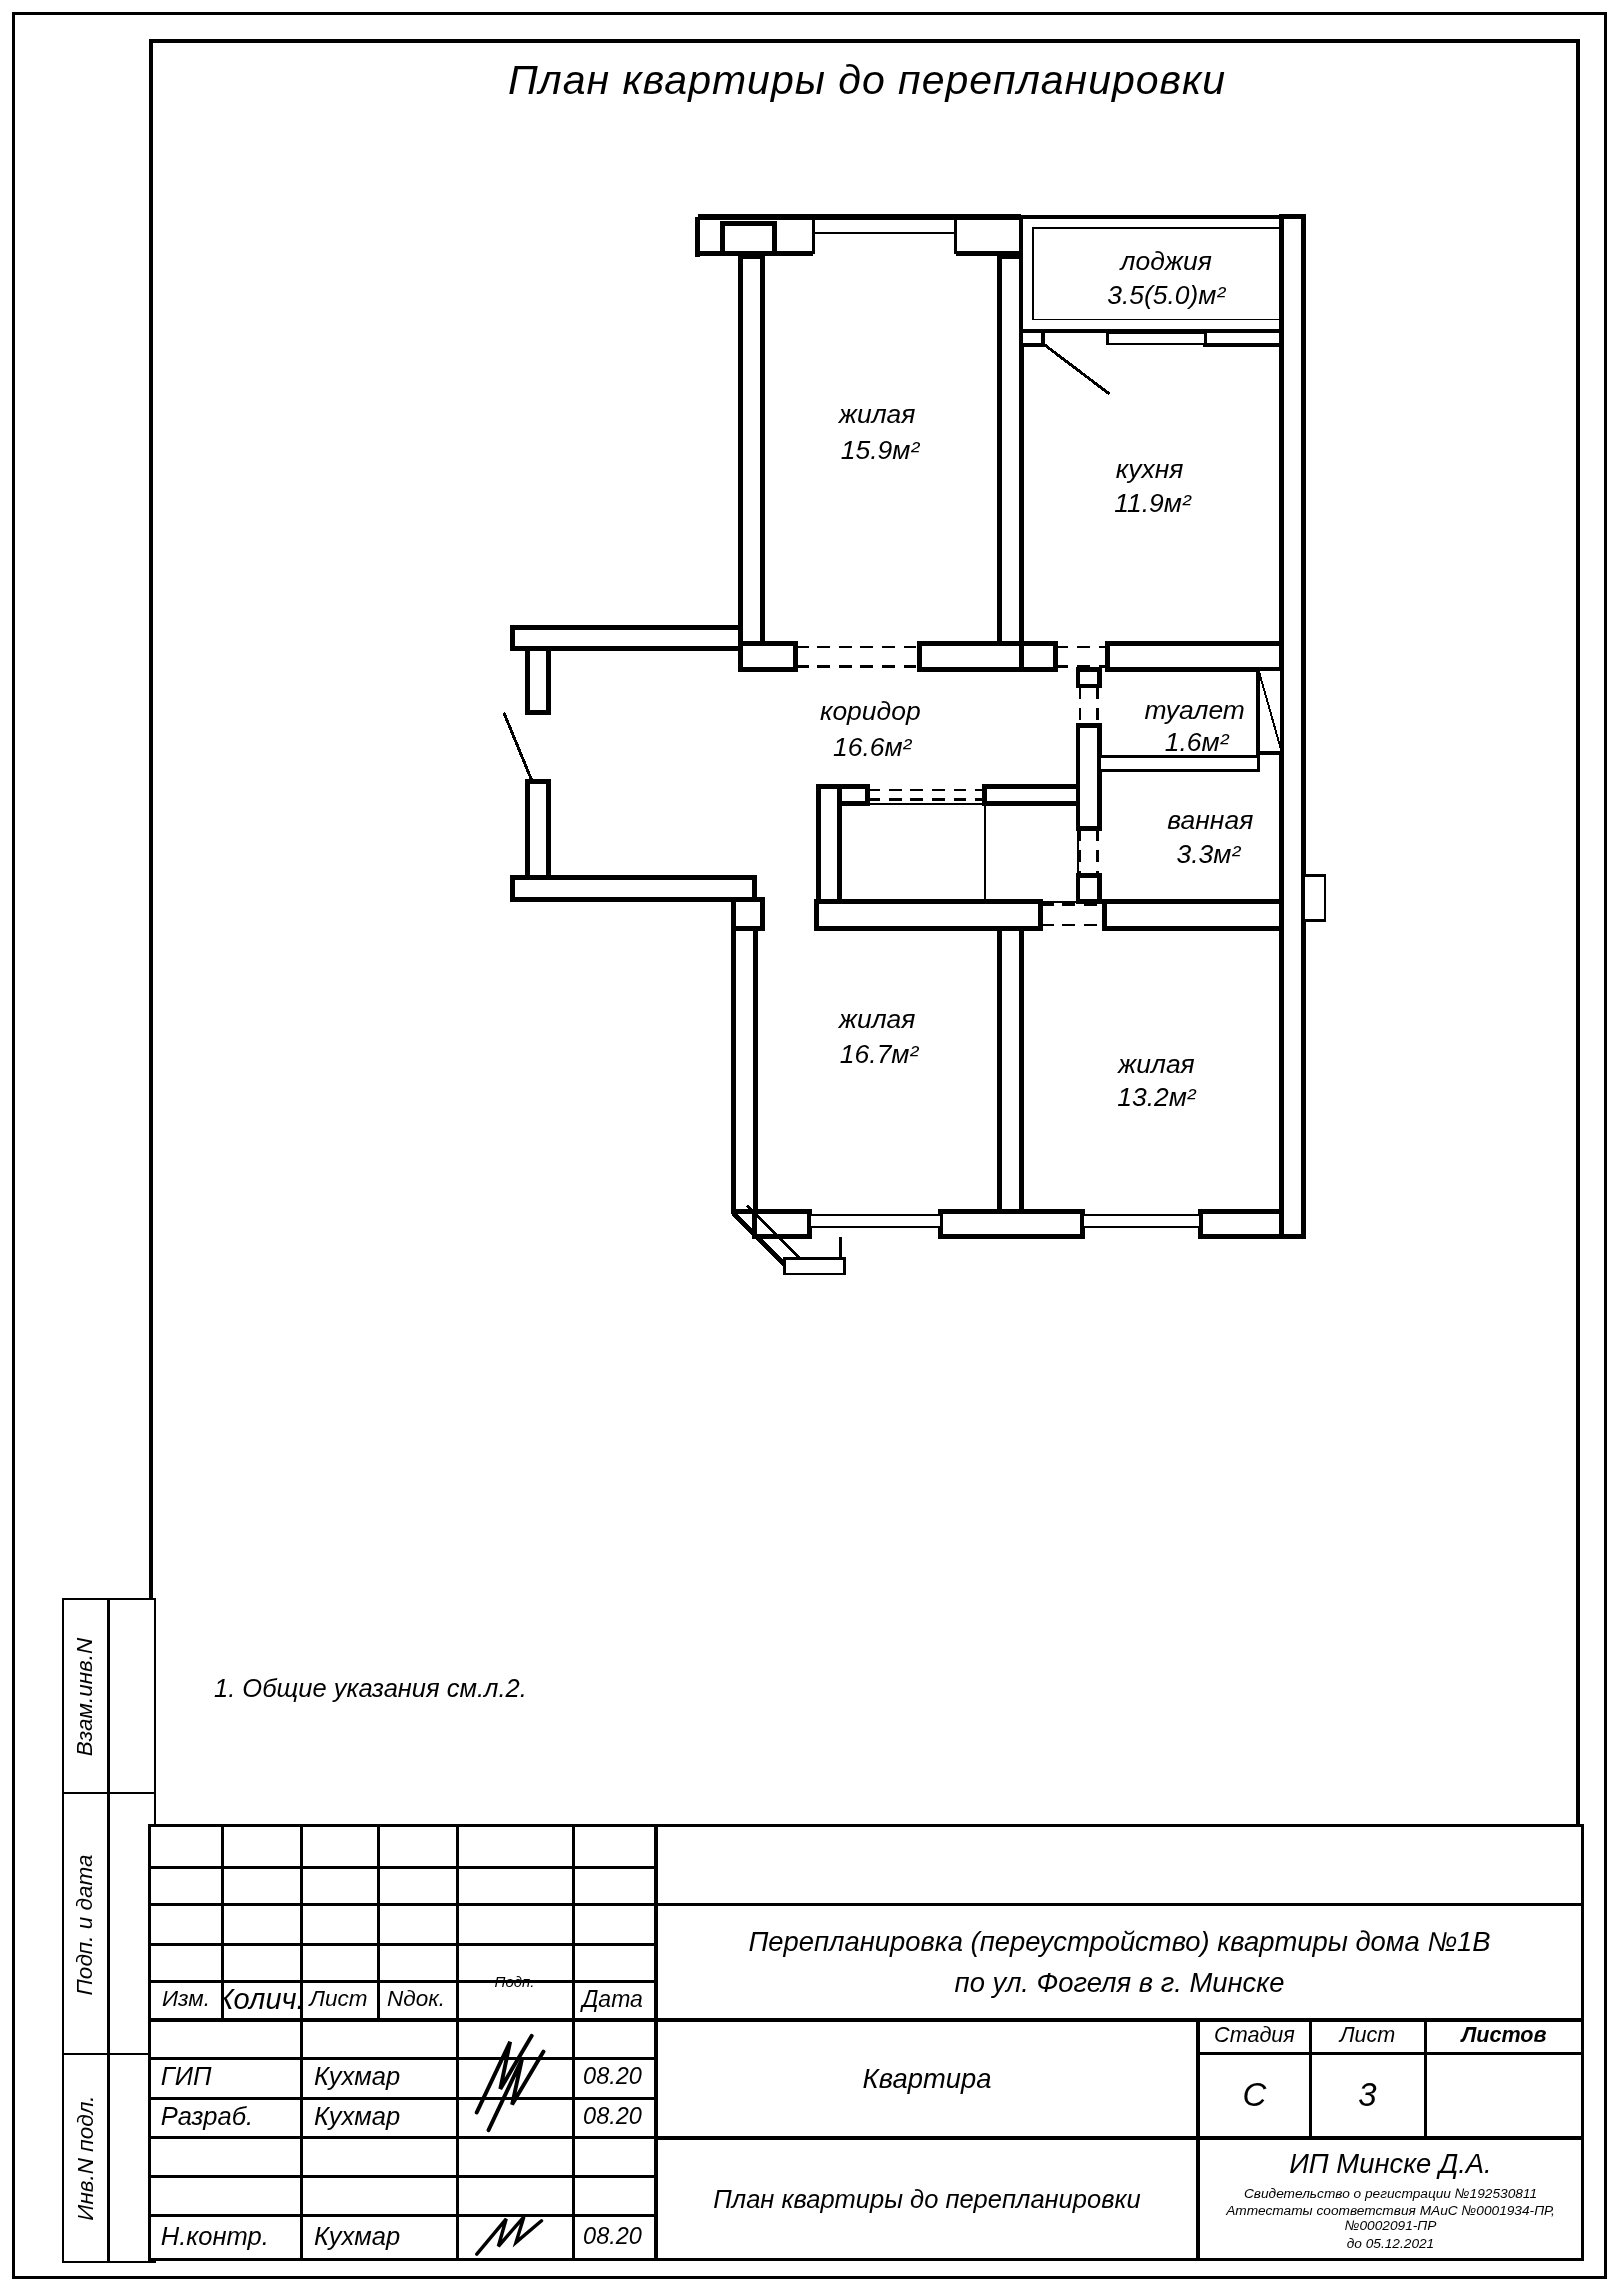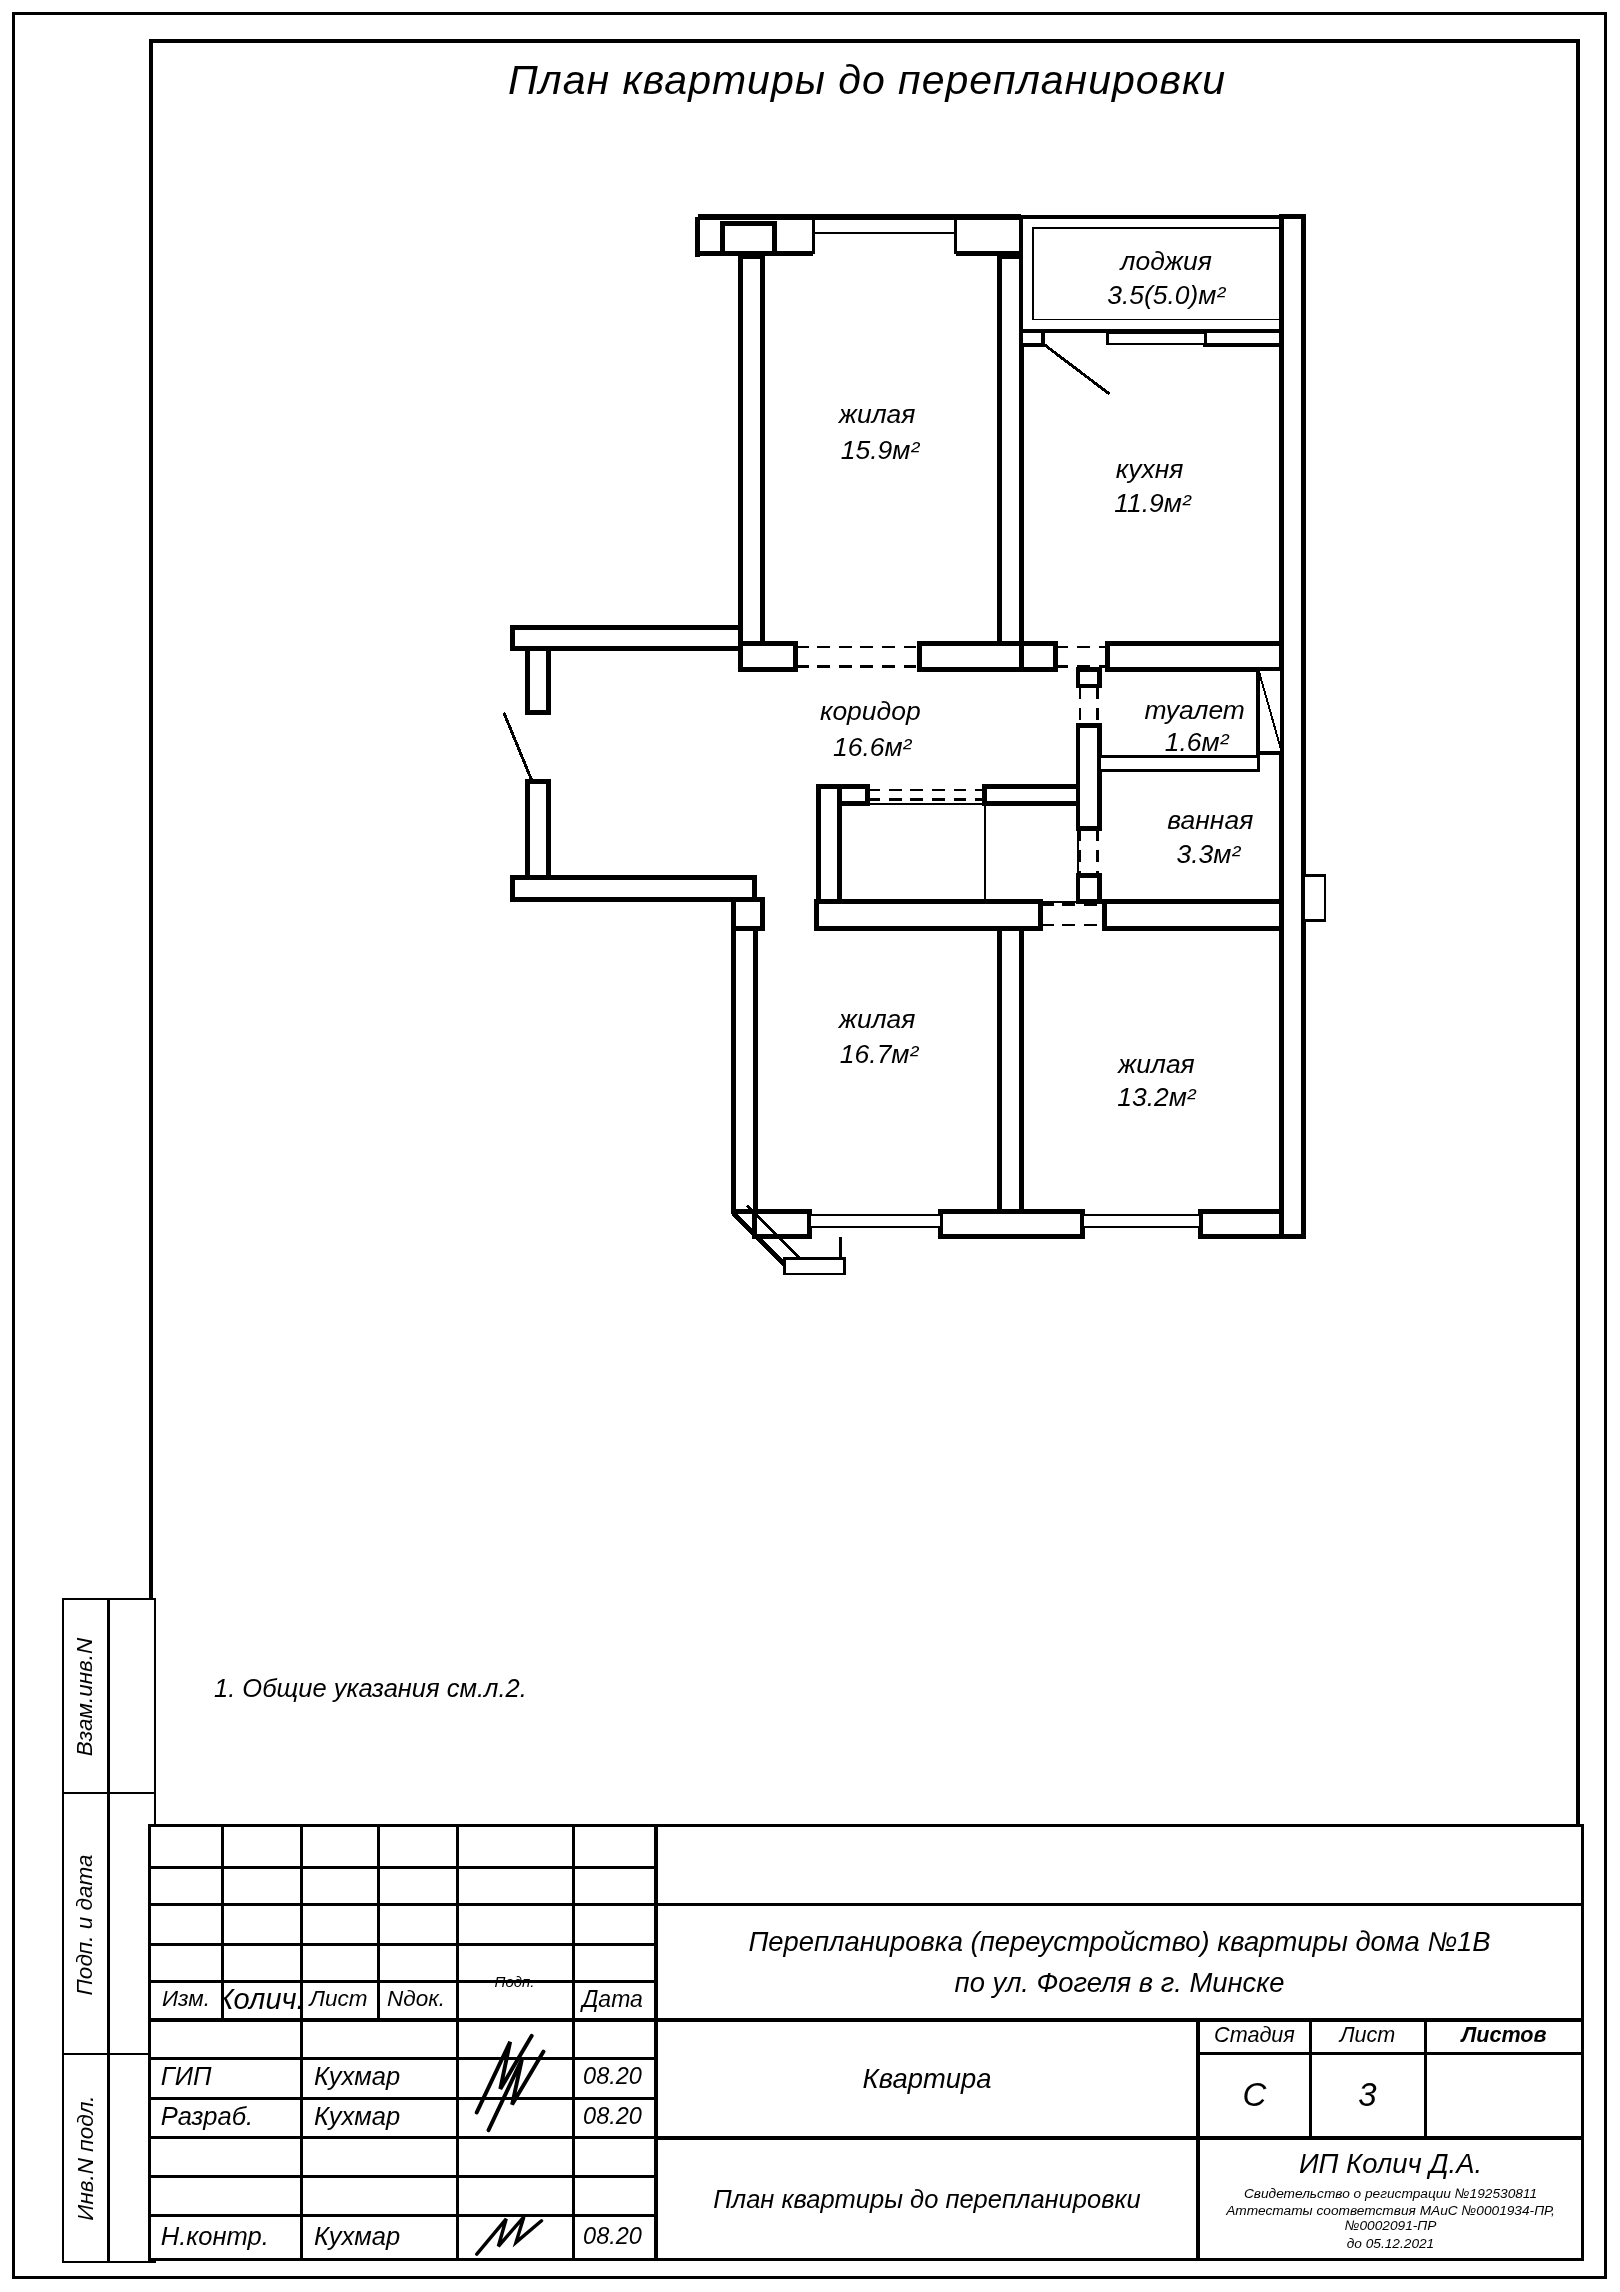--- a/index.html
+++ b/index.html
@@ -262,21 +262,21 @@
     <div class="cell" style="left:507px;top:195px;width:538px;height:114px;font-size:27.4px;">Квартира</div>
     <div class="cell" style="left:1049px;top:191px;width:109px;height:34px;font-size:21.6px;">Стадия</div>
     <div class="cell" style="left:1160px;top:191px;width:113px;height:34px;font-size:21.6px;">Лист</div>
     <div class="cell" style="left:1276px;top:191px;width:154px;height:34px;font-size:21.6px;font-weight:bold;">Листов</div>
     <div class="cell" style="left:1049px;top:228px;width:109px;height:80px;font-size:33px;">С</div>
     <div class="cell" style="left:1160px;top:228px;width:113px;height:80px;font-size:33px;">3</div>
     <div class="cell" style="left:1276px;top:228px;width:154px;height:80px;font-size:33px;"></div>
 
     <div class="cell" style="left:507px;top:313px;width:538px;height:119px;font-size:25.5px;">План квартиры до перепланировки</div>
     <div class="orgcell" style="left:1049px;top:313px;width:381px;height:119px;">
-      <div style="font-size:27.4px;">ИП Колич Д.А.</div>
+      <div style="font-size:27.4px;">ИП Минске Д.А.</div>
       <div style="font-size:13.7px;margin-top:5.9px;">Свидетельство о регистрации №192530811</div>
       <div style="font-size:13.7px;margin-top:2.9px;">Аттестаты соответствия МАиС  №0001934-ПР, №0002091-ПР</div>
       <div style="font-size:13.7px;margin-top:2.9px;">до  05.12.2021</div>
     </div>
   </div>
 
 </div>
 
 
 </body></html>

